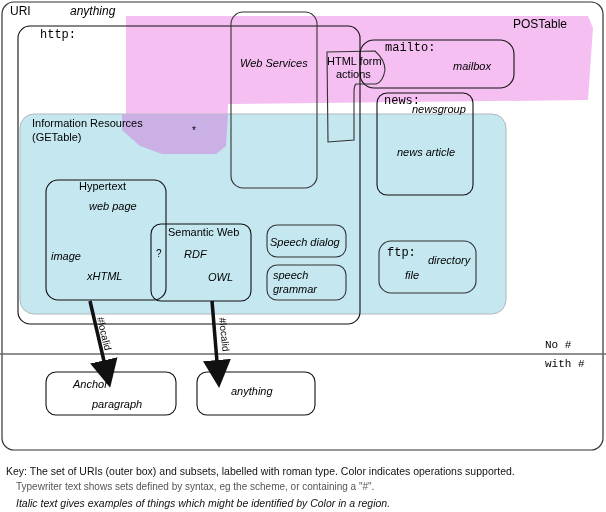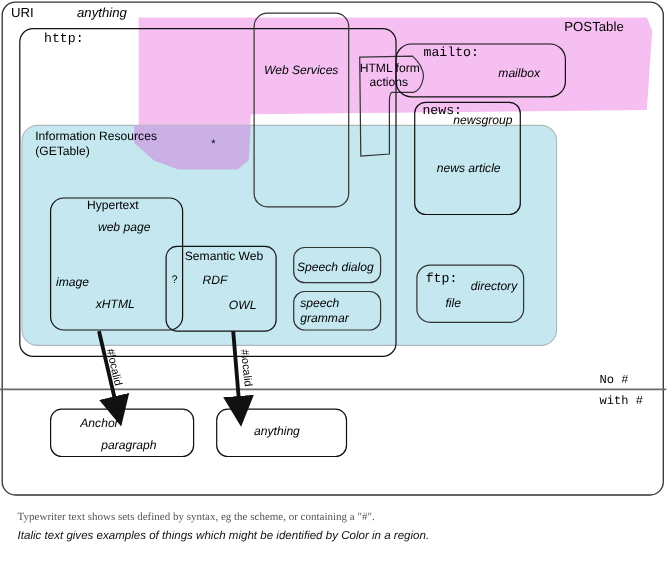--- a/index.html
+++ b/index.html
@@ -3,21 +3,21 @@
 <meta charset="utf-8">
 <style>
   html, body { margin:0; padding:0; background:#ffffff; }
   body { width:606px; height:512px; position:relative; overflow:hidden;
          font-family:"DejaVu Sans", sans-serif; color:#111; }
   #diagram { position:absolute; left:0; top:0; }
   .sans { font-family:"Liberation Sans", "DejaVu Sans", sans-serif; }
   .mono { font-family:"Liberation Mono", "DejaVu Sans Mono", monospace; }
   .key { position:absolute; left:6px; top:463px; width:600px; font-size:10.5px; line-height:16px; }
   .key div { white-space:nowrap; }
-  .key .k-mono { font-family:Liberation Serif, serif; color:#555; font-size:10px; padding-left:10px; }
+  .key .k-mono { font-family:Liberation Sans, sans-serif; color:#555; font-size:10px; padding-left:10px; }
   .key .k-ital { font-style:italic; padding-left:10px; }
   .key .k-roman { font-family:"Liberation Sans","DejaVu Sans",sans-serif; }
 </style>
 </head>
 <body>
 
 <svg id="diagram" width="606" height="460" viewBox="0 0 606 460" xmlns="http://www.w3.org/2000/svg">
   <defs>
     <marker id="arrowhead" markerWidth="8" markerHeight="8" refX="4" refY="4" orient="auto" markerUnits="strokeWidth">
       <path d="M0,0 L8,4 L0,8 z" fill="#111"></path>
@@ -93,15 +93,16 @@
   <text class="mono" x="545" y="348" font-size="11">No #</text>
   <text class="mono" x="545" y="367" font-size="11">with #</text>
   <text class="sans" font-size="10" transform="translate(97,318) rotate(77)">#localid</text>
   <text class="sans" font-size="10" transform="translate(219,318) rotate(84)">#localid</text>
   <text class="sans" x="73" y="388" font-size="11" font-style="italic">Anchor</text>
   <text class="sans" x="92" y="408" font-size="11" font-style="italic">paragraph</text>
   <text class="sans" x="231" y="395" font-size="11" font-style="italic">anything</text>
 </svg>
 
 <div class="key">
+  <div class="k-roman">Key:   The set of URIs (outer box) and subsets, labelled with roman type.  Color indicates operations supported.</div>
   <div class="k-mono">Typewriter text shows sets defined by syntax, eg the scheme, or containing a "#".</div>
   <div class="k-ital k-roman">Italic text  gives examples of  things which might be identified by Color in a region.</div>
 </div>
 
 </body></html>

